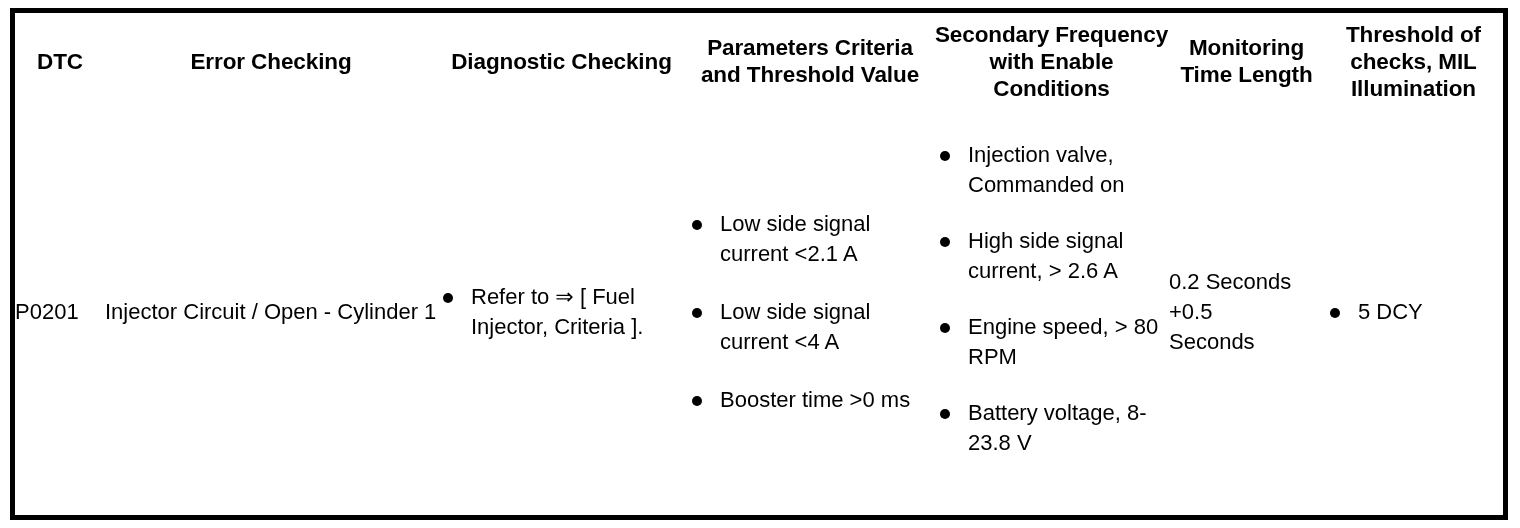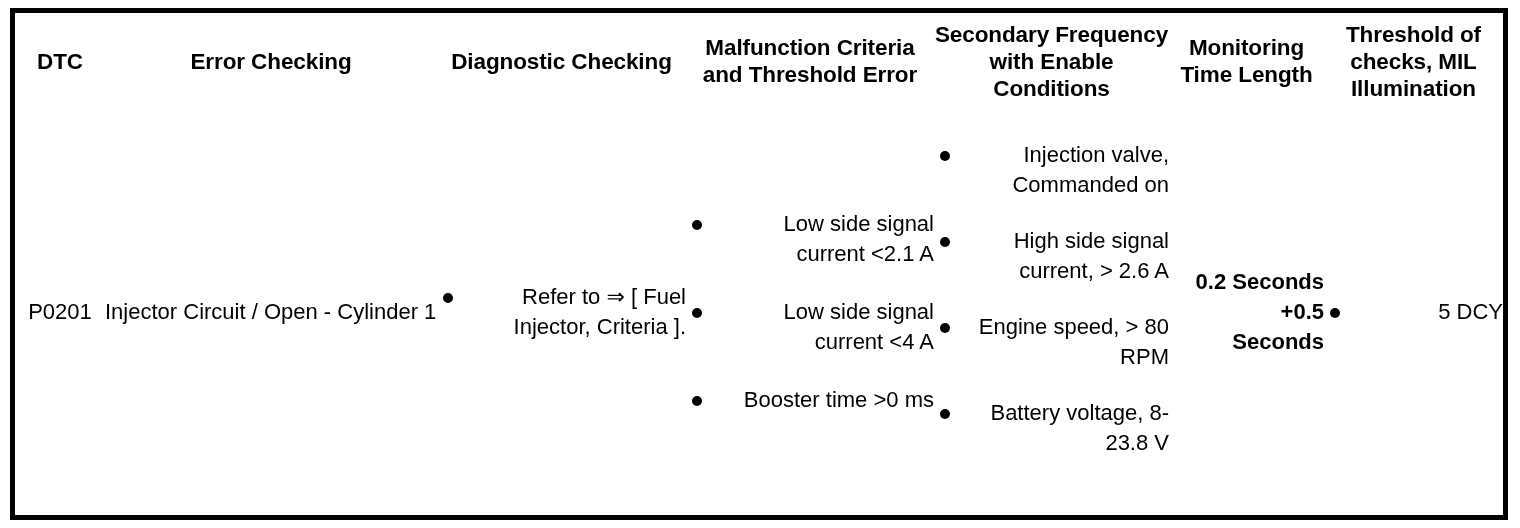--- a/index.html
+++ b/index.html
@@ -61,25 +61,23 @@
     vertical-align: middle;
     letter-spacing: -0.1px;
   }
 
   td.bcell {
     font-size: 22px;
     line-height: 30px;
     padding: 10px 10px;
     vertical-align: middle;
     font-weight: normal;
-    text-align: right;
   }
 
   td.bcell.center {
-    text-align: center;
     margin-left: 44px;
   }
   td.bcell.left {
     text-align: left;
     margin-left: 16px;
   }
 
   
   thead tr { height: 96px; }
 
@@ -109,21 +107,21 @@
     background: #000000;
   }
 
   ul.bullets.tight li { margin-bottom: 26px; }
 
   .plain-lines {
     font-size: 22px;
     line-height: 30px;
   }
 
-  .nowrap-block { white-space: pre-line; font-weight: bold; }
+  .nowrap-block { white-space: pre-line; }
 
   
   col.c-dtc      { width: 90px;  }
   col.c-err      { width: 332px; }
   col.c-diag     { width: 249px; }
   col.c-mal      { width: 248px; }
   col.c-sec      { width: 235px; }
   col.c-mon      { width: 155px; }
   col.c-freq     { width: 179px; }
 </style>
@@ -139,21 +137,21 @@
       <col class="c-mal">
       <col class="c-sec">
       <col class="c-mon">
       <col class="c-freq">
     </colgroup>
     <thead>
       <tr>
         <th class="hcell vsep">DTC</th>
         <th class="hcell vsep">Error Checking</th>
         <th class="hcell vsep">Diagnostic Checking</th>
-        <th class="hcell vsep">Malfunction Criteria and Threshold Error</th>
+        <th class="hcell vsep">Parameters Criteria and Threshold Value</th>
         <th class="hcell vsep">Secondary Frequency with Enable Conditions</th>
         <th class="hcell vsep">Monitoring Time Length</th>
         <th class="hcell">Threshold of checks, MIL Illumination</th>
       </tr>
     </thead>
     <tbody>
       <tr>
         <td class="bcell center vsep">P0201</td>
         <td class="bcell left vsep">Injector Circuit / Open - Cylinder 1</td>
         <td class="bcell vsep">

